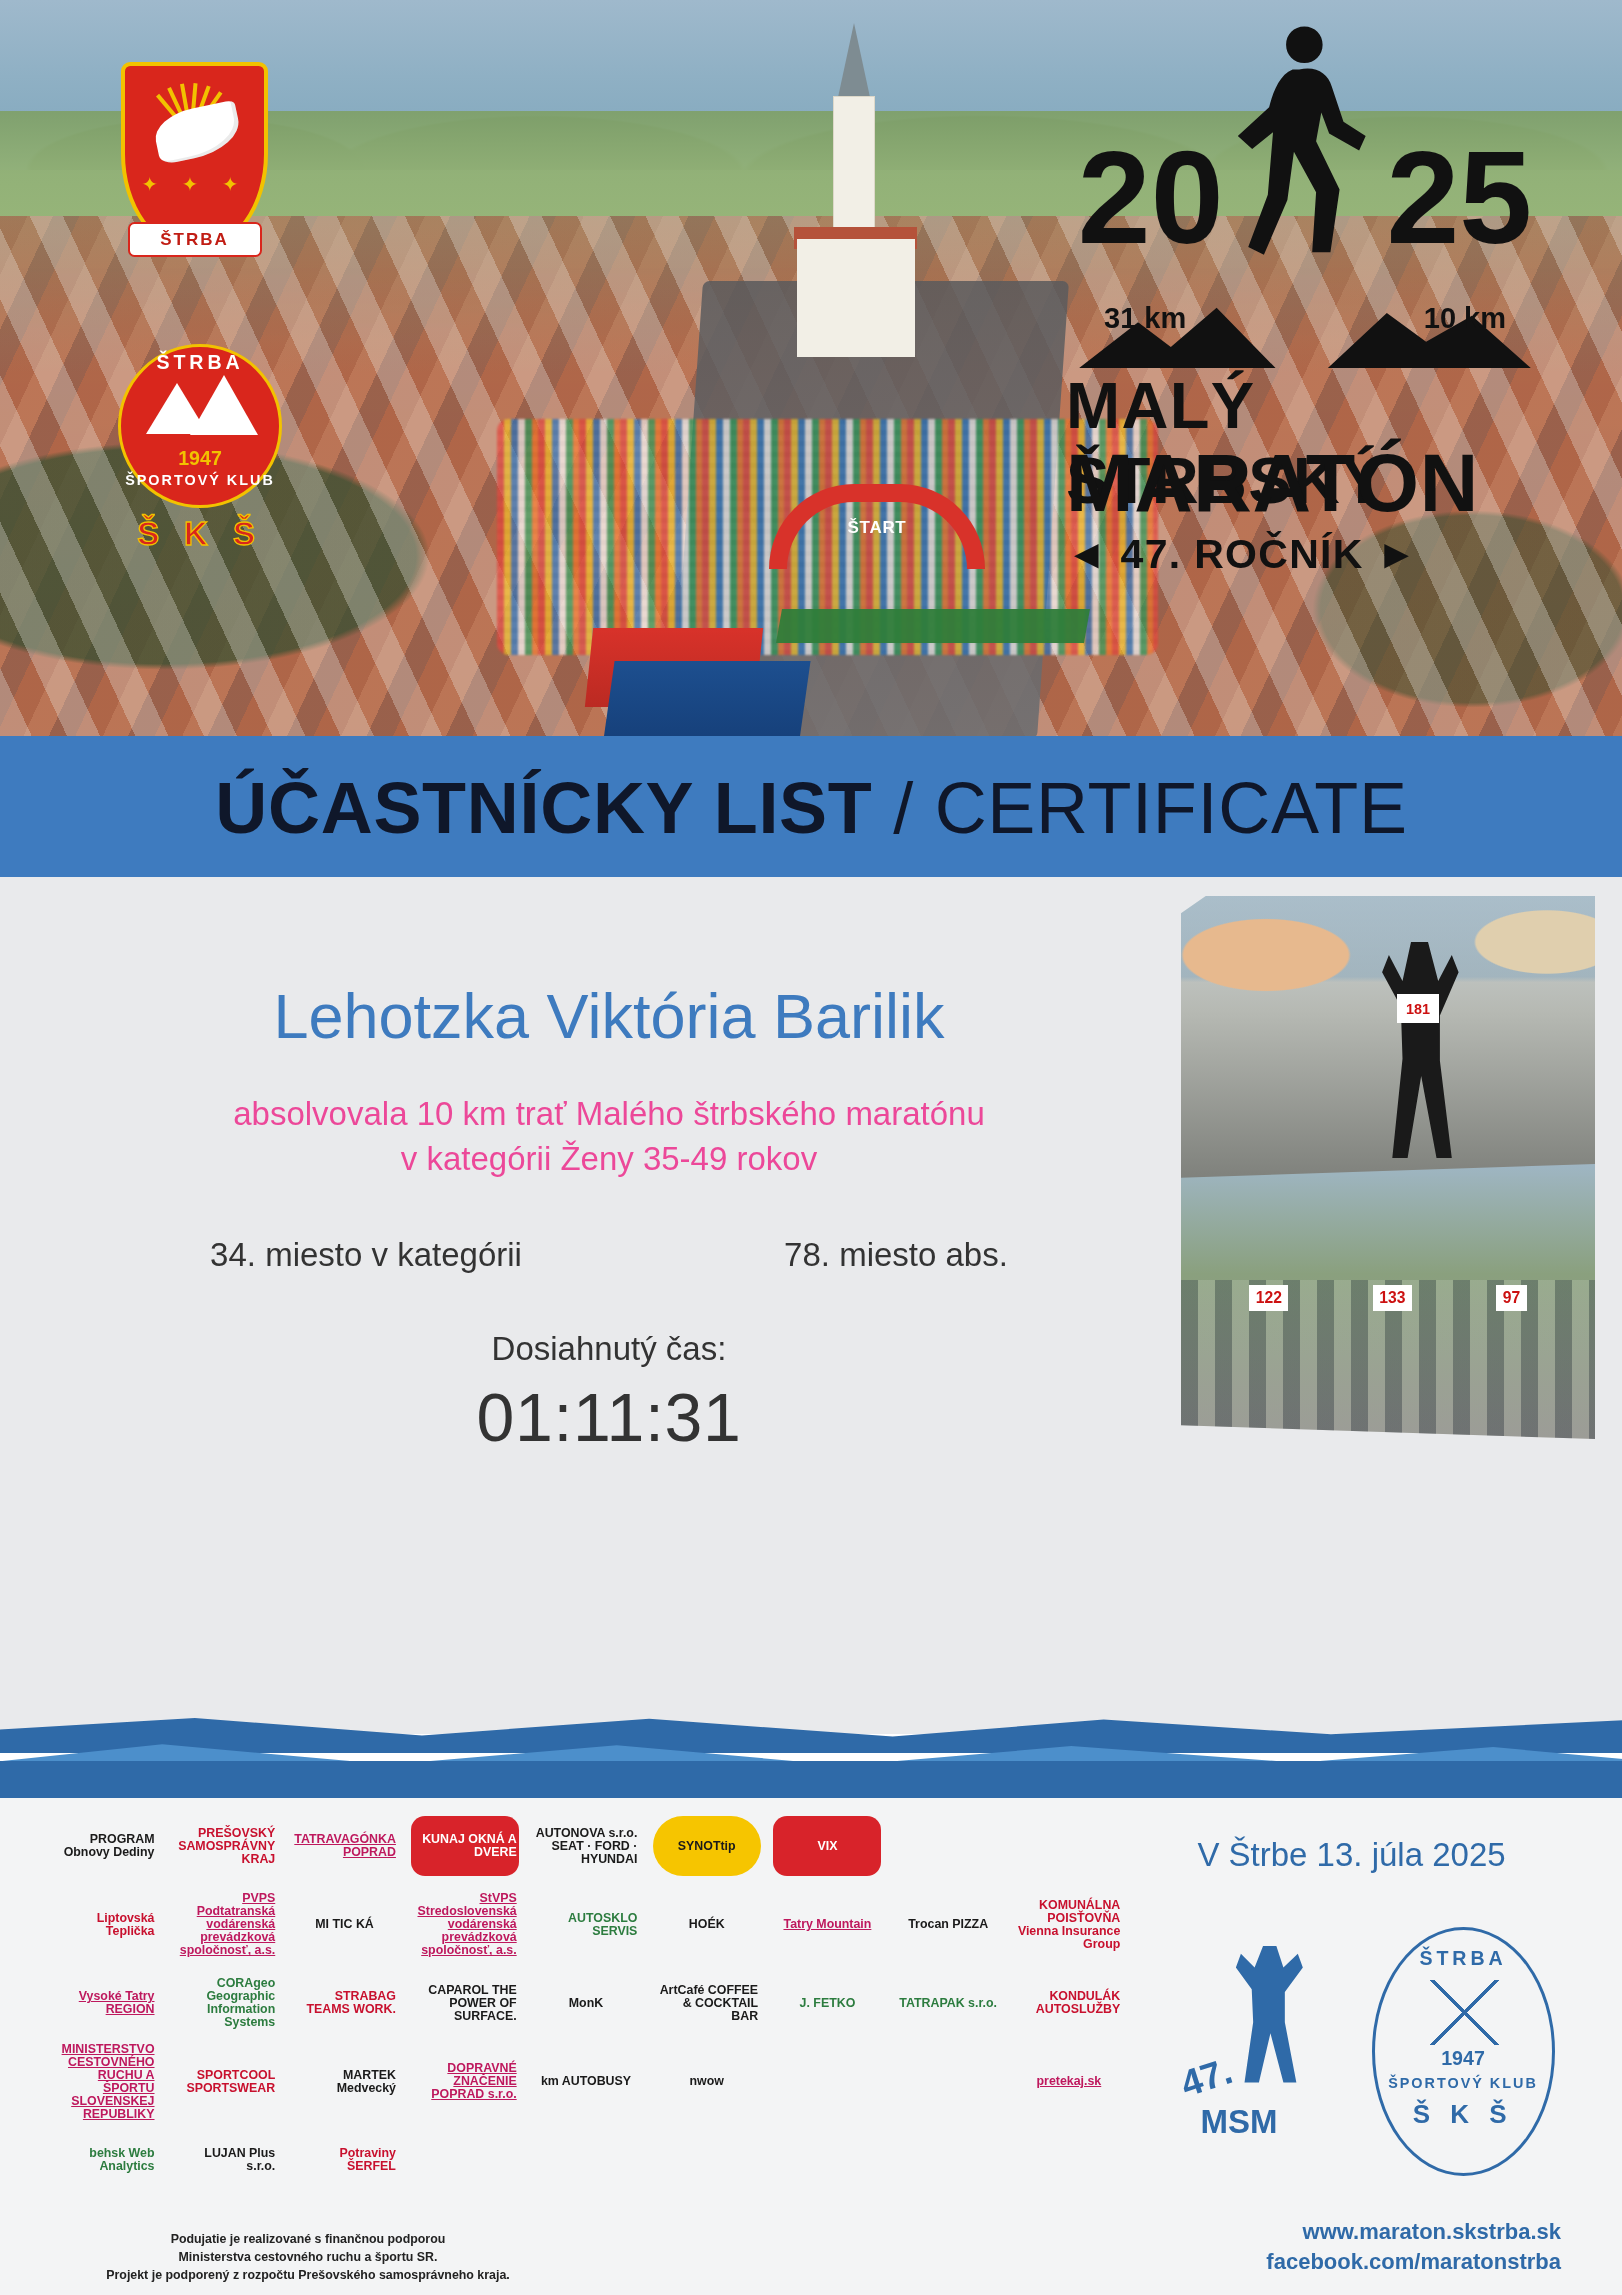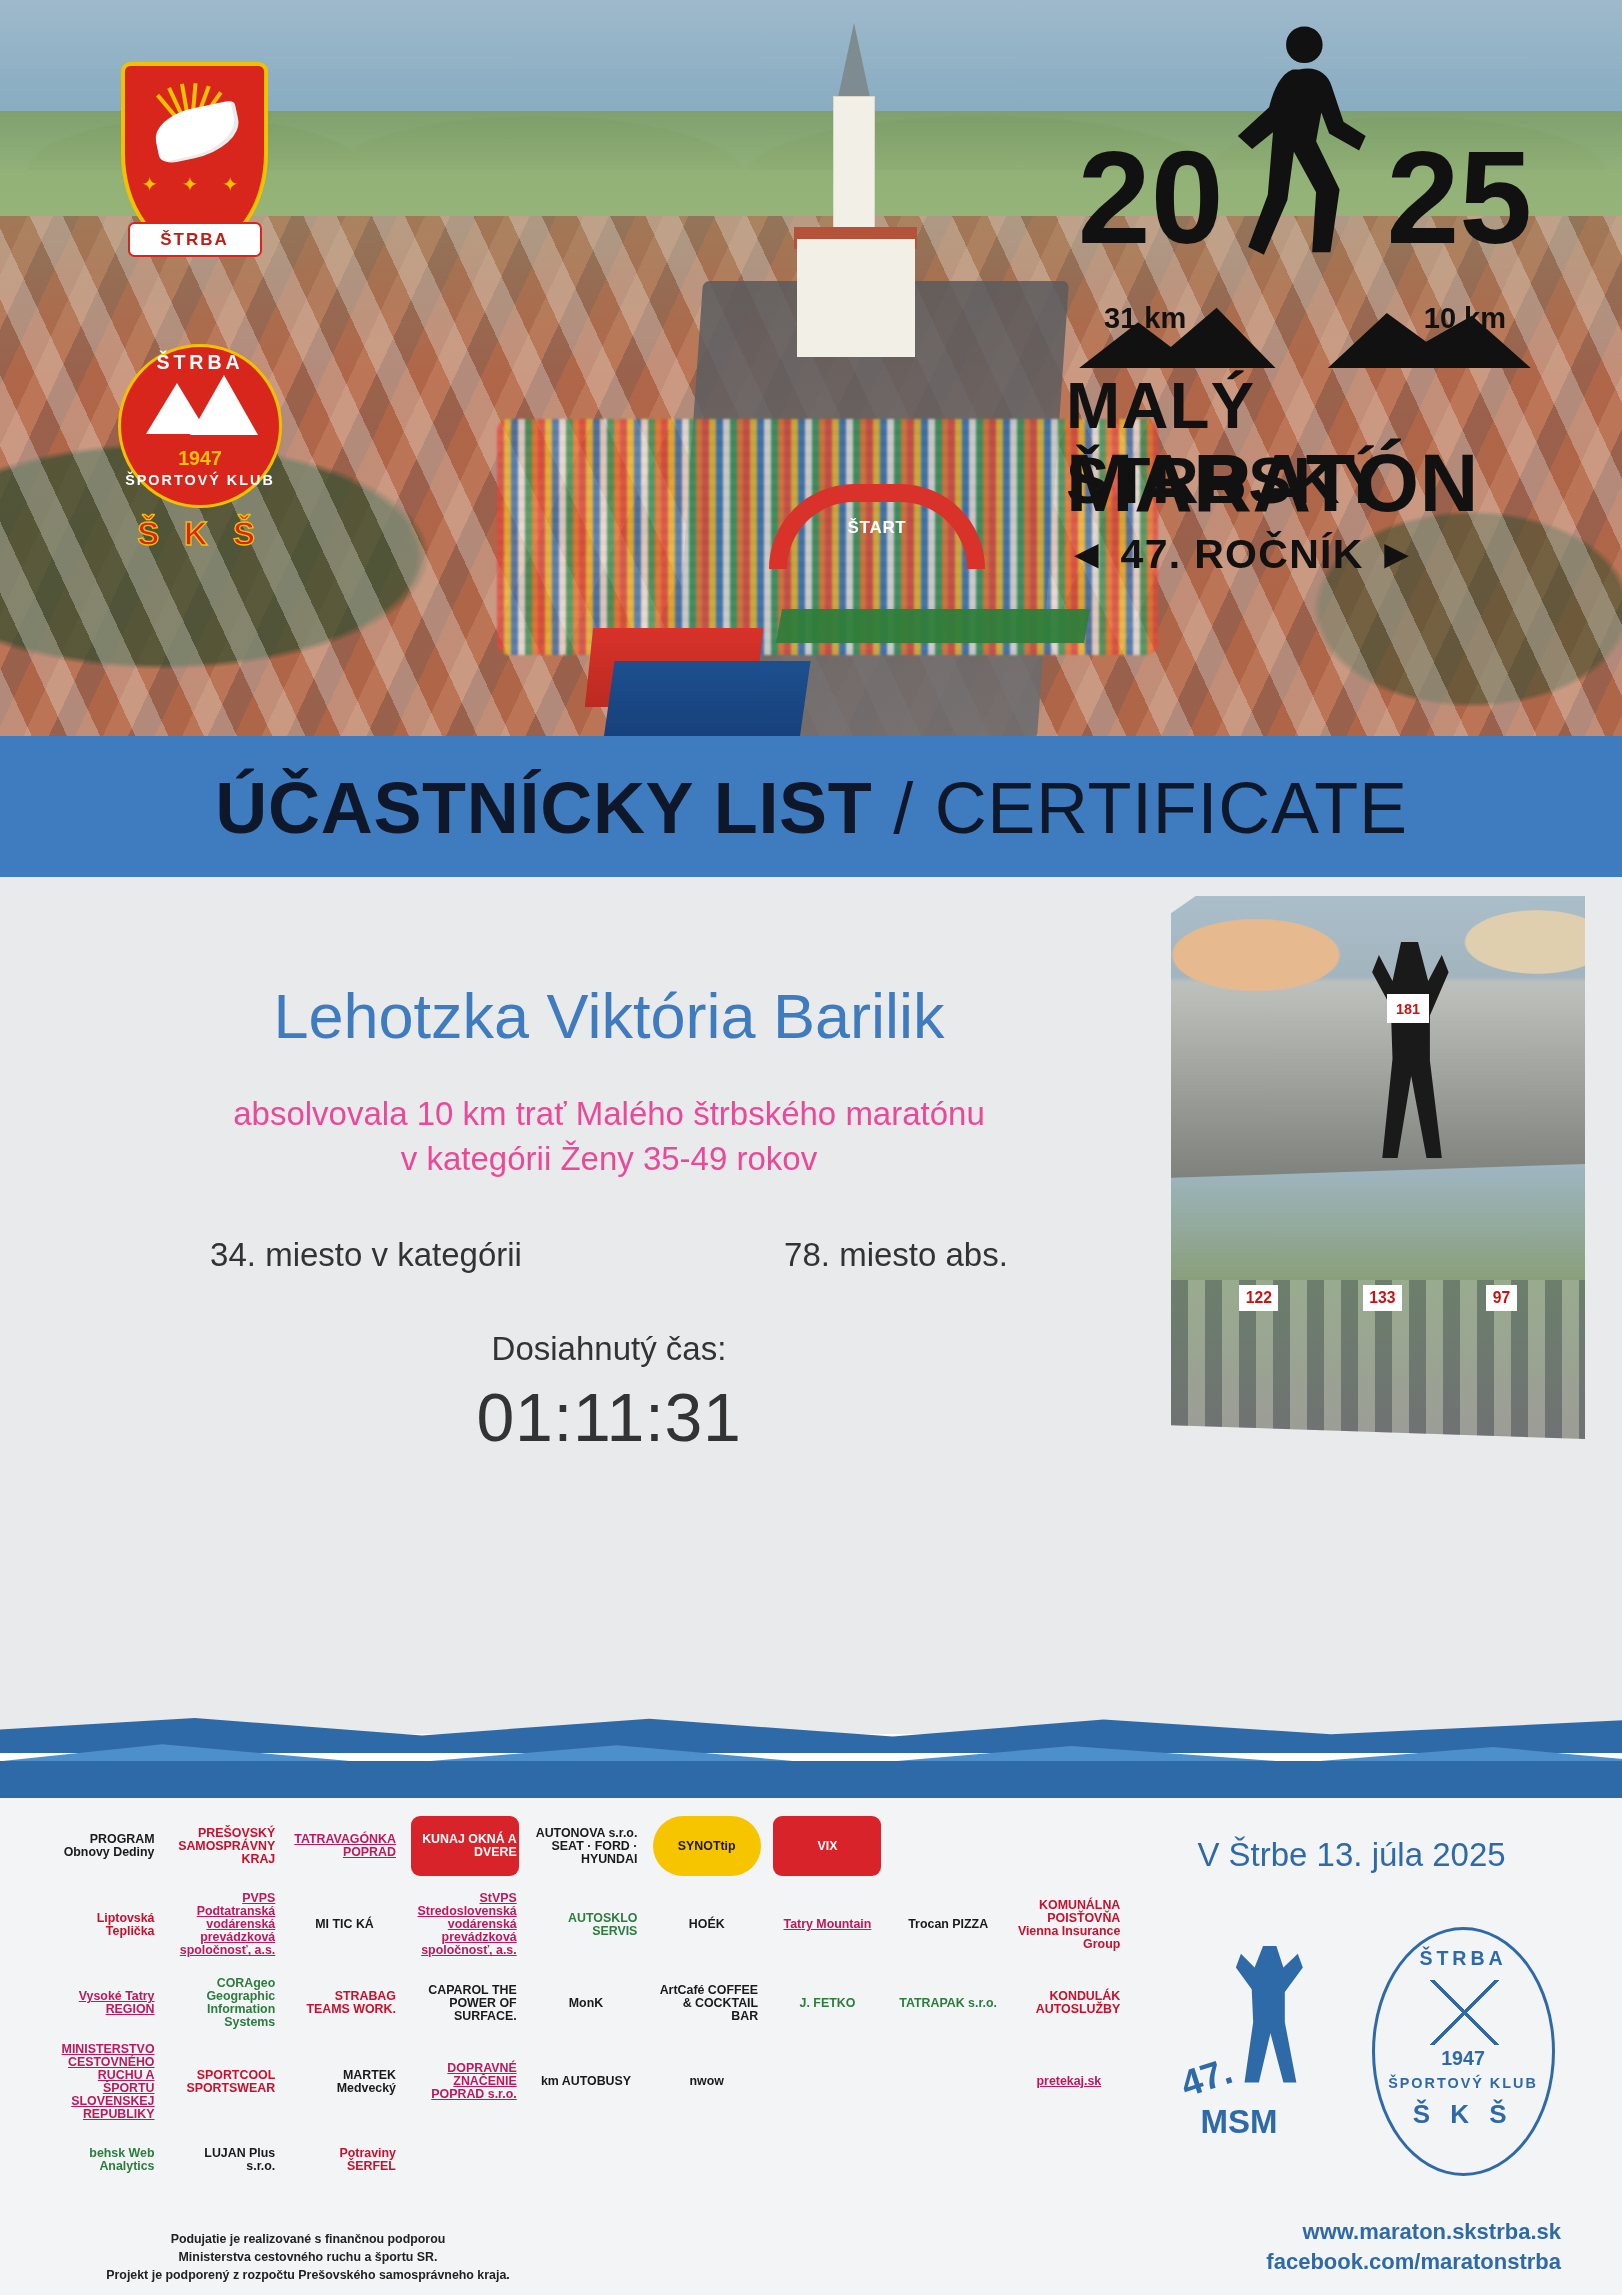--- a/index.html
+++ b/index.html
@@ -279,21 +279,21 @@
     font-size:33px; color:#333;
   }
   .time-label { margin-top:56px; font-size:33px; color:#333; }
   .time-value { margin-top:9.2px; font-size:68px; color:#333; letter-spacing:0.7px; }
 
   
   .collage {
     position:absolute; right:0; top:896px; width:458px; height:824px;
   }
   .ph {
-    position:absolute; left:6px; width:414px; overflow:hidden;
+    position:absolute; left:16px; width:414px; overflow:hidden;
   }
   .ph1 {
     top:0; height:288px;
     background: linear-gradient(180deg,#cfd6d8 0%, #b6b9b3 40%, #7d7f7a 100%);
     clip-path: polygon(6% 0, 100% 0, 100% 100%, 0 100%, 0 6%);
   }
   .ph1:before{
     content:""; position:absolute; inset:0;
     background:
       radial-gradient(ellipse 137px 59px at 85px 59px, #e7b98e 0 60%, transparent 62%),
@@ -383,21 +383,21 @@
     width:108px; height:60px;
     display:flex; align-items:center; justify-content:center;
     text-align:right; line-height:1.05;
     font-size:12.4px; font-weight:700; color:#223;
     padding:2.6px;
   }
   .sp.red { color:#c8102e; }
   .sp.blue { color:#be185d;text-decoration:underline; }
   .sp.green { color:#2c7c3f; }
   .sp.dark { color:#1a1a1a; }
-  .sp.box-red { background:#d8232a; color:#fff; border-radius:9px; }
+  .sp.box-red { background:#d8232a; color:#fff; border-radius:14px; }
   .sp.box-yellow { background:#f6c500; color:#1a1a1a; border-radius:33px; }
 
   .footnote {
     position:absolute; left:79px; top:433px; width:458px;
     font-size:12.4px; line-height:1.45; font-weight:700; color:#222; text-align:center;
   }
 
   .place-date {
     position:absolute; right:62px; top:38px; width:419px;
     text-align:center; font-size:33px; color:#2f6aa8; font-weight:400;

